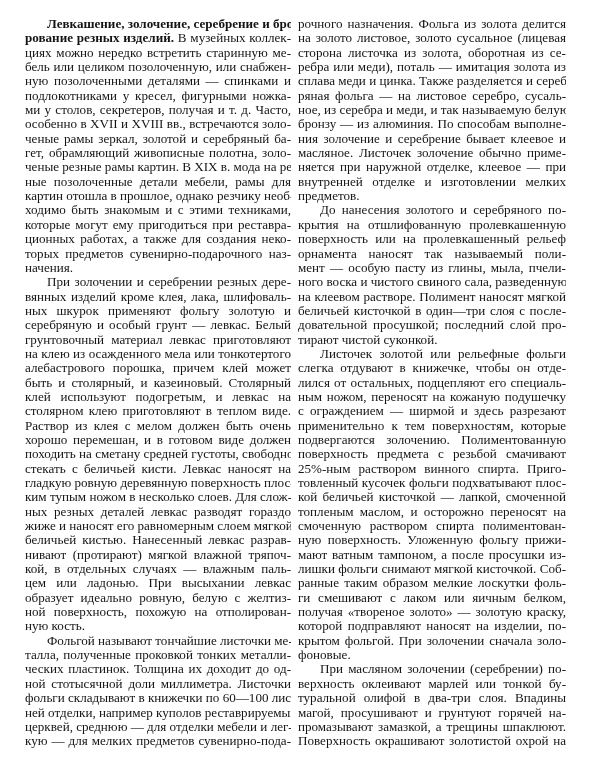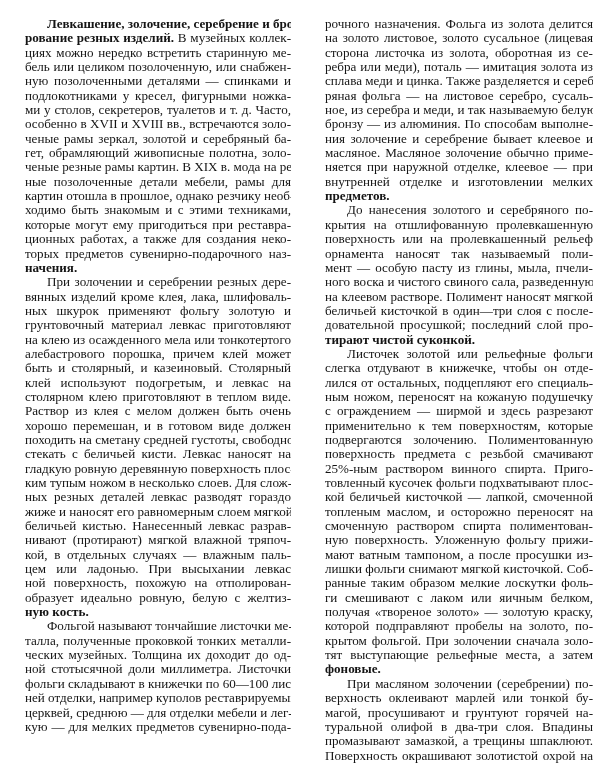--- a/index.html
+++ b/index.html
@@ -1,103 +1,104 @@
 <!DOCTYPE html>
 <html><head>
 <meta charset="utf-8">
 <style>
   html, body { margin: 0; padding: 0; background: #ffffff; }
   body { width: 600px; height: 780px; position: relative; overflow: hidden; }
   .page { position: absolute; left: 0; top: 0; width: 600px; height: 780px; background: #fff; }
   .col { position: absolute; top: 17px; }
   .col-left { left: 25px; width: 266px; }
-  .col-right { left: 325px; width: 268px; }
+  .col-right { left: 298px; width: 268px; }
   .line {
     display: block;
     height: 14.35px;
     line-height: 14.35px;
     font-family: "Liberation Serif", "DejaVu Serif", serif;
     font-size: 13.1px;
     color: #141414;
     white-space: nowrap;
     text-align: justify;
     text-align-last: justify;
     overflow: hidden;
   }
-  .line.last { text-align-last: left; font-weight: bold; }
+  .line.last { text-align-last: left; }
   .line.indent { padding-left: 22px; }
   .b { font-weight: bold; }
 </style>
 </head>
 <body>
 
 <div class="page">
   <div class="col col-left" id="col-left">
       <div class="line indent"><span class="b">Левкашение, золочение, серебрение и бронзи-</span></div>
       <div class="line"><span class="b">рование резных изделий.</span><span> В музейных коллек-</span></div>
       <div class="line"><span>циях можно нередко встретить старинную ме-</span></div>
       <div class="line"><span>бель или целиком позолоченную, или снабжен-</span></div>
       <div class="line"><span>ную позолоченными деталями — спинками и</span></div>
       <div class="line"><span>подлокотниками у кресел, фигурными ножка-</span></div>
-      <div class="line"><span>ми у столов, секретеров, туалетов и т. д. Часто,</span></div>
+      <div class="line"><span>ми у столов, секретеров, получая и т. д. Часто,</span></div>
       <div class="line"><span>особенно в XVII и XVIII вв., встречаются золо-</span></div>
       <div class="line"><span>ченые рамы зеркал, золотой и серебряный ба-</span></div>
       <div class="line"><span>гет, обрамляющий живописные полотна, золо-</span></div>
       <div class="line"><span>ченые резные рамы картин. В XIX в. мода на рез-</span></div>
       <div class="line"><span>ные позолоченные детали мебели, рамы для</span></div>
       <div class="line"><span>картин отошла в прошлое, однако резчику необ-</span></div>
       <div class="line"><span>ходимо быть знакомым и с этими техниками,</span></div>
       <div class="line"><span>которые могут ему пригодиться при реставра-</span></div>
       <div class="line"><span>ционных работах, а также для создания неко-</span></div>
       <div class="line"><span>торых предметов сувенирно-подарочного наз-</span></div>
       <div class="line last"><span>начения.</span></div>
       <div class="line indent"><span>При золочении и серебрении резных дере-</span></div>
       <div class="line"><span>вянных изделий кроме клея, лака, шлифоваль-</span></div>
       <div class="line"><span>ных шкурок применяют фольгу золотую и</span></div>
+      <div class="line"><span>серебряную и особый грунт — левкас. Белый</span></div>
       <div class="line"><span>грунтовочный материал левкас приготовляют</span></div>
       <div class="line"><span>на клею из осажденного мела или тонкотертого</span></div>
       <div class="line"><span>алебастрового порошка, причем клей может</span></div>
       <div class="line"><span>быть и столярный, и казеиновый. Столярный</span></div>
       <div class="line"><span>клей используют подогретым, и левкас на</span></div>
       <div class="line"><span>столярном клею приготовляют в теплом виде.</span></div>
       <div class="line"><span>Раствор из клея с мелом должен быть очень</span></div>
       <div class="line"><span>хорошо перемешан, и в готовом виде должен</span></div>
       <div class="line"><span>походить на сметану средней густоты, свободно</span></div>
       <div class="line"><span>стекать с беличьей кисти. Левкас наносят на</span></div>
       <div class="line"><span>гладкую ровную деревянную поверхность плос-</span></div>
       <div class="line"><span>ким тупым ножом в несколько слоев. Для слож-</span></div>
       <div class="line"><span>ных резных деталей левкас разводят гораздо</span></div>
       <div class="line"><span>жиже и наносят его равномерным слоем мягкой</span></div>
       <div class="line"><span>беличьей кистью. Нанесенный левкас разрав-</span></div>
       <div class="line"><span>нивают (протирают) мягкой влажной тряпоч-</span></div>
       <div class="line"><span>кой, в отдельных случаях — влажным паль-</span></div>
       <div class="line"><span>цем или ладонью. При высыхании левкас</span></div>
+      <div class="line"><span>образует идеально ровную, белую с желтиз-</span></div>
       <div class="line"><span>ной поверхность, похожую на отполирован-</span></div>
-      <div class="line"><span>образует идеально ровную, белую с желтиз-</span></div>
       <div class="line last"><span>ную кость.</span></div>
       <div class="line indent"><span>Фольгой называют тончайшие листочки ме-</span></div>
       <div class="line"><span>талла, полученные проковкой тонких металли-</span></div>
-      <div class="line"><span>ческих музейных. Толщина их доходит до од-</span></div>
+      <div class="line"><span>ческих пластинок. Толщина их доходит до од-</span></div>
       <div class="line"><span>ной стотысячной доли миллиметра. Листочки</span></div>
       <div class="line"><span>фольги складывают в книжечки по 60—100 лист-</span></div>
       <div class="line"><span>ней отделки, например куполов реставрируемых</span></div>
       <div class="line"><span>церквей, среднюю — для отделки мебели и лег-</span></div>
       <div class="line"><span>кую — для мелких предметов сувенирно-пода-</span></div>
     </div>
   <div class="col col-right" id="col-right">
       <div class="line"><span>рочного назначения. Фольга из золота делится</span></div>
       <div class="line"><span>на золото листовое, золото сусальное (лицевая</span></div>
       <div class="line"><span>сторона листочка из золота, оборотная из се-</span></div>
       <div class="line"><span>ребра или меди), поталь — имитация золота из</span></div>
       <div class="line"><span>сплава меди и цинка. Также разделяется и сереб-</span></div>
       <div class="line"><span>ряная фольга — на листовое серебро, сусаль-</span></div>
       <div class="line"><span>ное, из серебра и меди, и так называемую белую</span></div>
       <div class="line"><span>бронзу — из алюминия. По способам выполне-</span></div>
       <div class="line"><span>ния золочение и серебрение бывает клеевое и</span></div>
-      <div class="line"><span>масляное. Масляное золочение обычно приме-</span></div>
+      <div class="line"><span>масляное. Листочек золочение обычно приме-</span></div>
       <div class="line"><span>няется при наружной отделке, клеевое — при</span></div>
       <div class="line"><span>внутренней отделке и изготовлении мелких</span></div>
       <div class="line last"><span>предметов.</span></div>
       <div class="line indent"><span>До нанесения золотого и серебряного по-</span></div>
       <div class="line"><span>крытия на отшлифованную пролевкашенную</span></div>
       <div class="line"><span>поверхность или на пролевкашенный рельеф</span></div>
       <div class="line"><span>орнамента наносят так называемый поли-</span></div>
       <div class="line"><span>мент — особую пасту из глины, мыла, пчели-</span></div>
       <div class="line"><span>ного воска и чистого свиного сала, разведенную</span></div>
       <div class="line"><span>на клеевом растворе. Полимент наносят мягкой</span></div>
@@ -116,24 +117,23 @@
       <div class="line"><span>товленный кусочек фольги подхватывают плос-</span></div>
       <div class="line"><span>кой беличьей кисточкой — лапкой, смоченной</span></div>
       <div class="line"><span>топленым маслом, и осторожно переносят на</span></div>
       <div class="line"><span>смоченную раствором спирта полиментован-</span></div>
       <div class="line"><span>ную поверхность. Уложенную фольгу прижи-</span></div>
       <div class="line"><span>мают ватным тампоном, а после просушки из-</span></div>
       <div class="line"><span>лишки фольги снимают мягкой кисточкой. Соб-</span></div>
       <div class="line"><span>ранные таким образом мелкие лоскутки фоль-</span></div>
       <div class="line"><span>ги смешивают с лаком или яичным белком,</span></div>
       <div class="line"><span>получая «твореное золото» — золотую краску,</span></div>
-      <div class="line"><span>которой подправляют пробелы на золото, по-</span></div>
+      <div class="line"><span>которой подправляют наносят на изделии, по-</span></div>
       <div class="line"><span>крытом фольгой. При золочении сначала золо-</span></div>
-      <div class="line"><span>тят выступающие рельефные места, а затем</span></div>
       <div class="line last"><span>фоновые.</span></div>
       <div class="line indent"><span>При масляном золочении (серебрении) по-</span></div>
       <div class="line"><span>верхность оклеивают марлей или тонкой бу-</span></div>
+      <div class="line"><span>туральной олифой в два-три слоя. Впадины</span></div>
       <div class="line"><span>магой, просушивают и грунтуют горячей на-</span></div>
-      <div class="line"><span>туральной олифой в два-три слоя. Впадины</span></div>
       <div class="line"><span>промазывают замазкой, а трещины шпаклюют.</span></div>
       <div class="line"><span>Поверхность окрашивают золотистой охрой на</span></div>
     </div>
 </div>
 
 </body></html>

